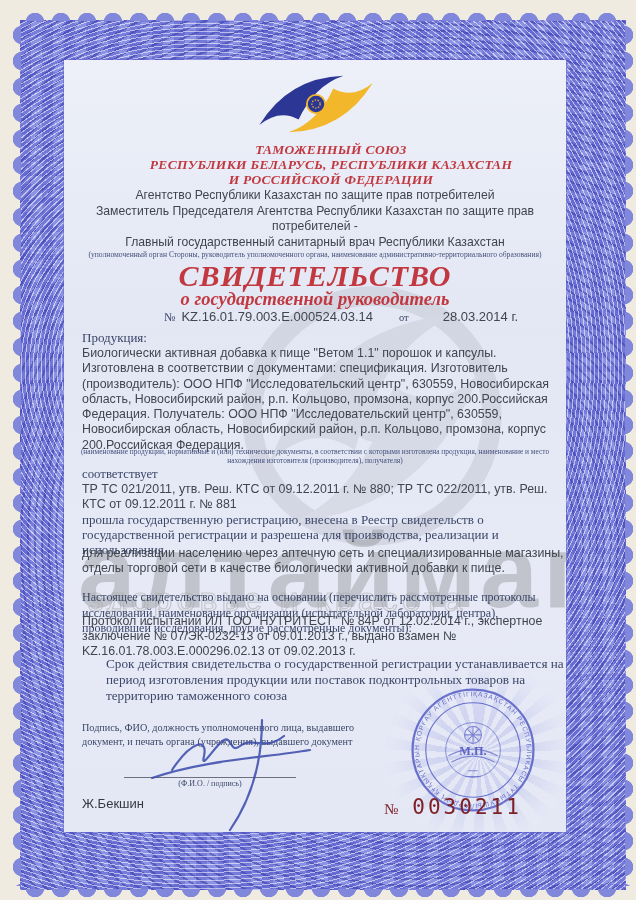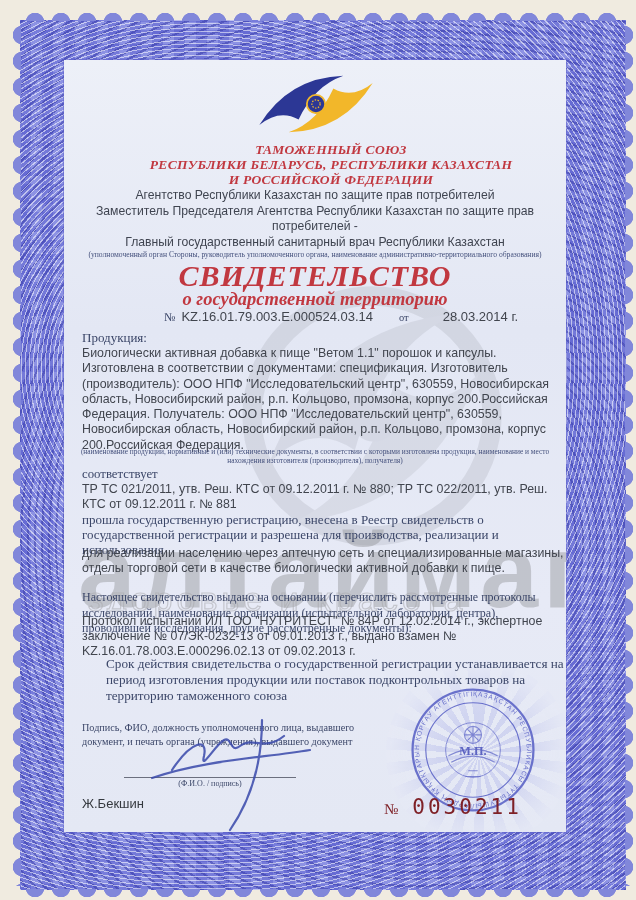--- a/index.html
+++ b/index.html
@@ -115,21 +115,21 @@
       <div>И РОССИЙСКОЙ ФЕДЕРАЦИИ</div>
     </div>
     <div class="abs ctr txt agency">
       <div>Агентство Республики Казахстан по защите прав потребителей</div>
       <div>Заместитель Председателя Агентства Республики Казахстан по защите прав потребителей -</div>
       <div>Главный государственный санитарный врач Республики Казахстан</div>
     </div>
     <div class="abs ctr txt cap1">(уполномоченный орган Стороны, руководитель уполномоченного органа, наименование административно-территориального образования)</div>
 
     <div class="abs ctr txt title-main serifb red">СВИДЕТЕЛЬСТВО</div>
-    <div class="abs ctr txt title-sub serifb red">о государственной территорию</div>
+    <div class="abs ctr txt title-sub serifb red">о государственной руководитель</div>
 
     <div class="abs numline">
       <span class="no tpl">№</span>
       <span class="val typed">KZ.16.01.79.003.Е.000524.03.14</span>
       <span class="of tpl">от</span>
       <span class="date typed">28.03.2014 г.</span>
     </div>
 
     <div class="abs txt prod-label tpl">Продукция:</div>
     <div class="abs txt prod-text typed">Биологически активная добавка к пище "Ветом 1.1" порошок и капсулы. Изготовлена в соответствии с документами: спецификация. Изготовитель (производитель): ООО НПФ "Исследовательский центр", 630559, Новосибирская область, Новосибирский район, р.п. Кольцово, промзона, корпус 200.Российская Федерация.  Получатель: ООО НПФ "Исследовательский центр", 630559, Новосибирская область, Новосибирский район, р.п. Кольцово, промзона, корпус 200.Российская Федерация.</div>

